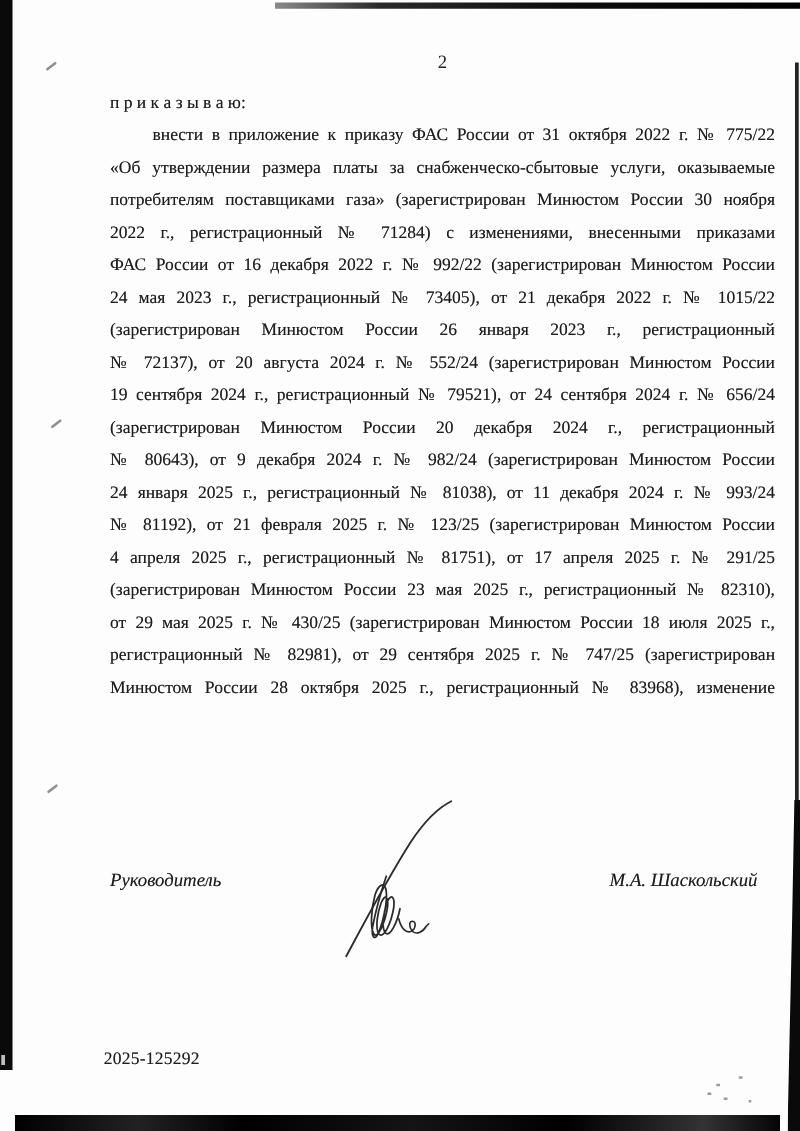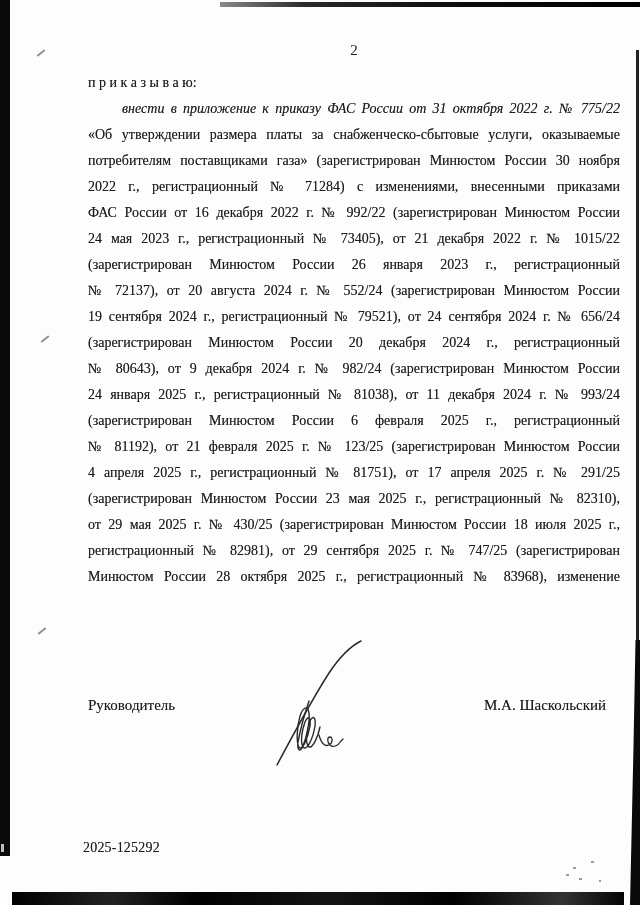--- a/index.html
+++ b/index.html
@@ -18,26 +18,26 @@
   }
 
   .textblock { position:absolute; top:70px; left:88px; width:532px; }
   .line {
     font-size:14px; height:26px; line-height:26px;
     text-align:justify; text-align-last:justify;
     overflow:hidden; white-space:normal;
     text-shadow:0 0 0.4px rgba(20,20,20,.55);
   }
   .line.left { text-align:left; text-align-last:left; }
-  .line.indent { text-indent:34px;font-style:italic; }
+  .line.indent { text-indent:34px; }
 
   .sig-row {
     position:absolute; top:697px; left:88px; width:532px;
     display:flex; justify-content:space-between; align-items:baseline;
-    font-size:15px; text-shadow:0 0 0.4px rgba(20,20,20,.5);
+    font-size:15px; text-shadow:0 0 0.4px rgba(20,20,20,.5);font-style:italic;
   }
   .sig-name { margin-right:14px; }
 
   .signature-svg { position:absolute; left:267px; top:638px; width:102px; height:130px; }
 
   .footer-code {
     position:absolute; left:83px; top:840px;
     font-size:14px; letter-spacing:0.2px;
     text-shadow:0 0 0.4px rgba(20,20,20,.5);
   }
@@ -76,21 +76,20 @@
     <div class="line">потребителям поставщиками газа» (зарегистрирован Минюстом России 30 ноября</div>
     <div class="line">2022 г., регистрационный № 71284) с изменениями, внесенными приказами</div>
     <div class="line">ФАС России от 16 декабря 2022 г. № 992/22 (зарегистрирован Минюстом России</div>
     <div class="line">24 мая 2023 г., регистрационный № 73405), от 21 декабря 2022 г. № 1015/22</div>
     <div class="line">(зарегистрирован Минюстом России 26 января 2023 г., регистрационный</div>
     <div class="line">№ 72137), от 20 августа 2024 г. № 552/24 (зарегистрирован Минюстом России</div>
     <div class="line">19 сентября 2024 г., регистрационный № 79521), от 24 сентября 2024 г. № 656/24</div>
     <div class="line">(зарегистрирован Минюстом России 20 декабря 2024 г., регистрационный</div>
     <div class="line">№ 80643), от 9 декабря 2024 г. № 982/24 (зарегистрирован Минюстом России</div>
     <div class="line">24 января 2025 г., регистрационный № 81038), от 11 декабря 2024 г. № 993/24</div>
-    <div class="line">(зарегистрирован Минюстом России 6 февраля 2025 г., регистрационный</div>
     <div class="line">№ 81192), от 21 февраля 2025 г. № 123/25 (зарегистрирован Минюстом России</div>
     <div class="line">4 апреля 2025 г., регистрационный № 81751), от 17 апреля 2025 г. № 291/25</div>
     <div class="line">(зарегистрирован Минюстом России 23 мая 2025 г., регистрационный № 82310),</div>
     <div class="line">от 29 мая 2025 г. № 430/25 (зарегистрирован Минюстом России 18 июля 2025 г.,</div>
     <div class="line">регистрационный № 82981), от 29 сентября 2025 г. № 747/25 (зарегистрирован</div>
     <div class="line">Минюстом России 28 октября 2025 г., регистрационный № 83968), изменение</div>
   </div>
 
   <svg class="signature-svg" viewBox="0 0 102 128" fill="none" xmlns="http://www.w3.org/2000/svg">
     <path d="M10,126 C26,96 44,62 62,34 C70,22 82,8 94,2" stroke="#2b2b2b" stroke-width="1.5" stroke-linecap="round"></path>

